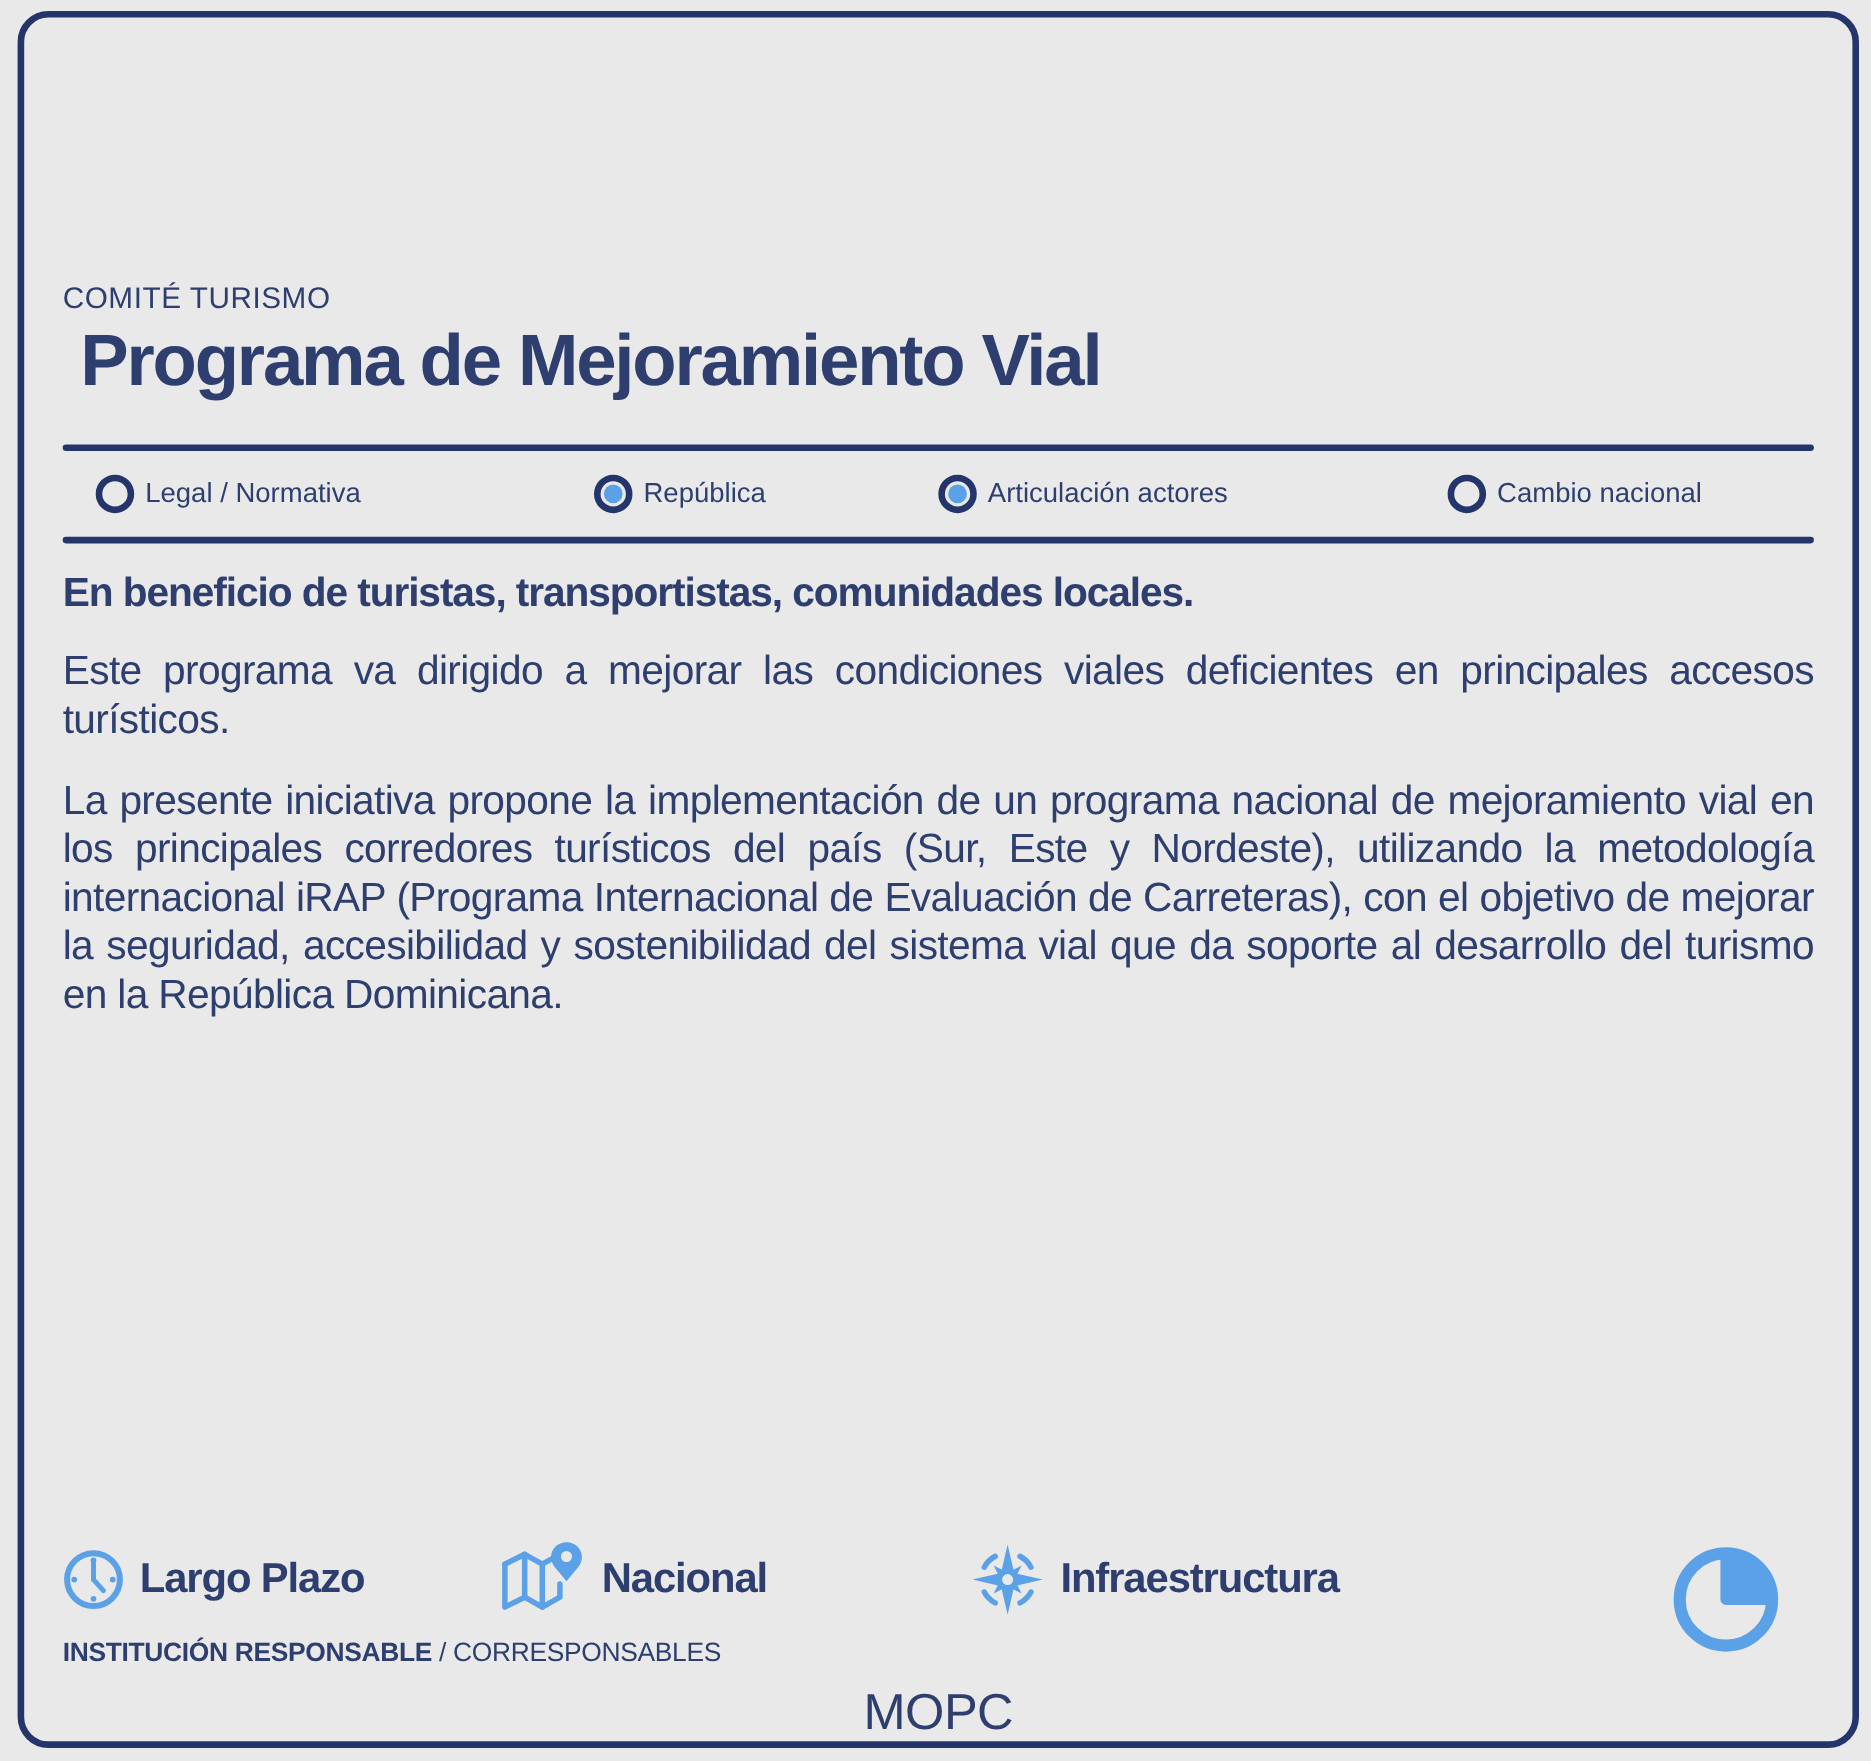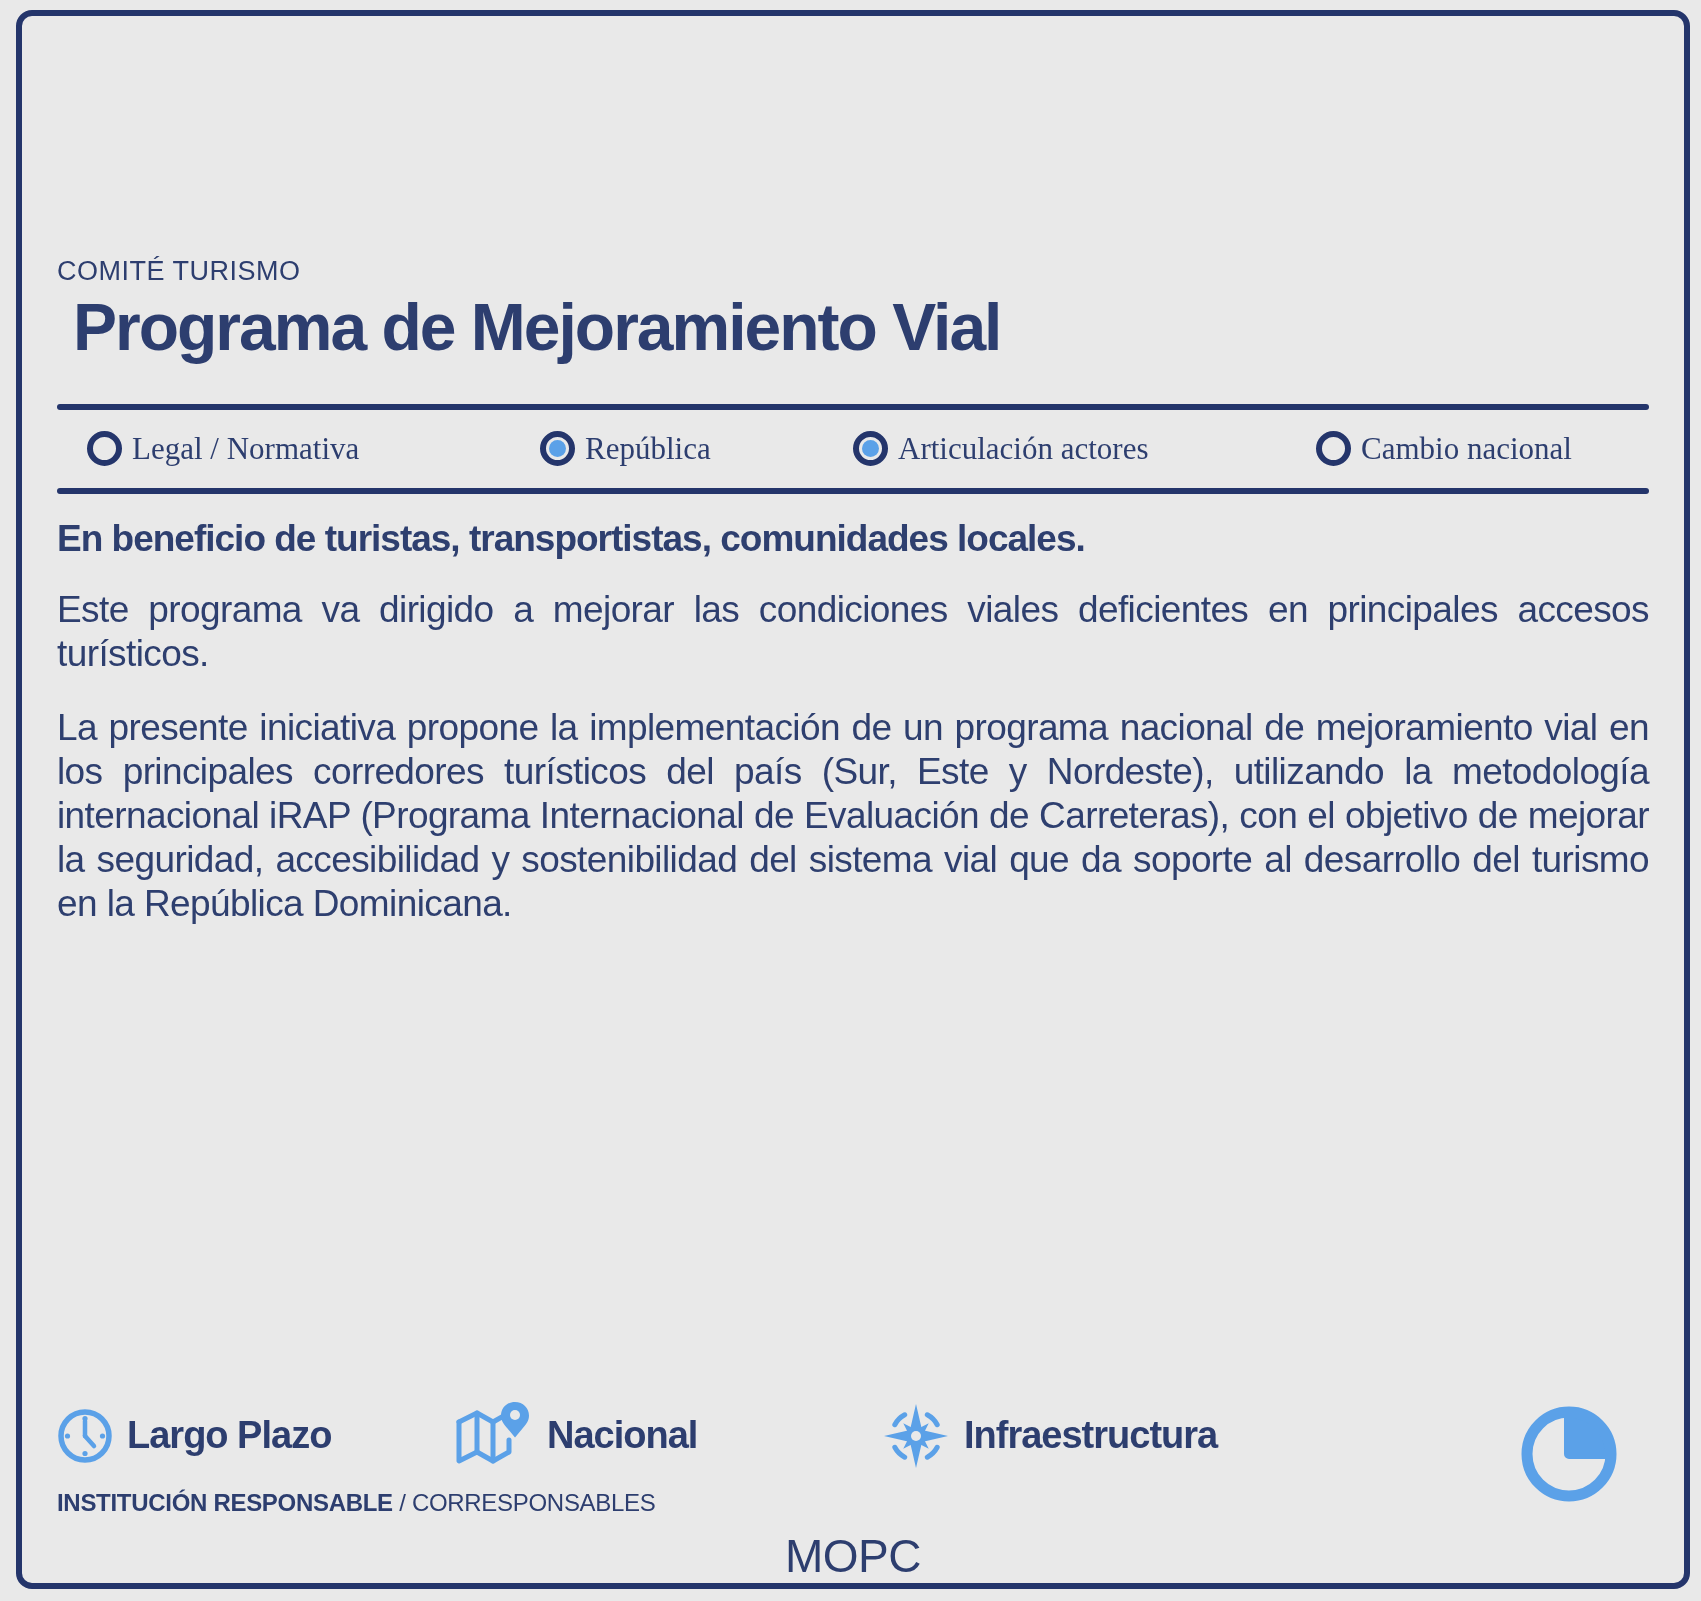--- a/index.html
+++ b/index.html
@@ -7,21 +7,21 @@
     --navy-deep:#24356b;
     --blue:#5ba1e8;
     --bg:#e9e9e9;
     --text:#2e3f6f;
   }
   *{margin:0;padding:0;box-sizing:border-box;}
   html,body{width:1701px;height:1601px;background:var(--bg);overflow:hidden;
     font-family:"Liberation Sans",sans-serif;}
   .card{
     position:absolute;left:16px;top:10px;width:1674px;height:1579px;
-    border:6px solid var(--navy-deep);border-radius:16px;
+    border:6px solid var(--navy-deep);border-radius:28px;
     padding:0 35px;display:flex;flex-direction:column;background:var(--bg);
   }
   .kicker{
     margin-top:240px;font-size:27px;letter-spacing:.5px;color:var(--navy);
   }
   .title{
     margin-top:4px;font-size:66px;font-weight:bold;letter-spacing:-2px;
     color:var(--navy);line-height:1.1;margin-left:16px;
   }
   .rule{height:6px;background:var(--navy-deep);border-radius:3px;flex:none;}
@@ -30,21 +30,21 @@
   .cat{
     position:absolute;top:50%;transform:translateY(-50%);
     display:flex;align-items:center;gap:10px;cursor:pointer;
   }
   .radio{
     width:35px;height:35px;border:6px solid var(--navy-deep);border-radius:50%;
     display:flex;align-items:center;justify-content:center;flex:none;background:var(--bg);
   }
   .dot{width:17px;height:17px;border-radius:50%;background:transparent;}
   .cat.selected .dot{background:var(--blue);}
-  .cat-label{font-size:31px;color:var(--navy);white-space:nowrap;font-family:Liberation Serif, serif;}
+  .cat-label{font-size:25px;color:var(--navy);white-space:nowrap;}
   .lead{
     margin-top:22px;font-size:37px;font-weight:bold;letter-spacing:-1px;
     color:var(--text);line-height:46px;
   }
   .para{
     font-size:37px;letter-spacing:-.6px;color:var(--text);line-height:44px;
     text-align:justify;
   }
   .para-summary{margin-top:26px;}
   .para-desc{margin-top:30px;}

